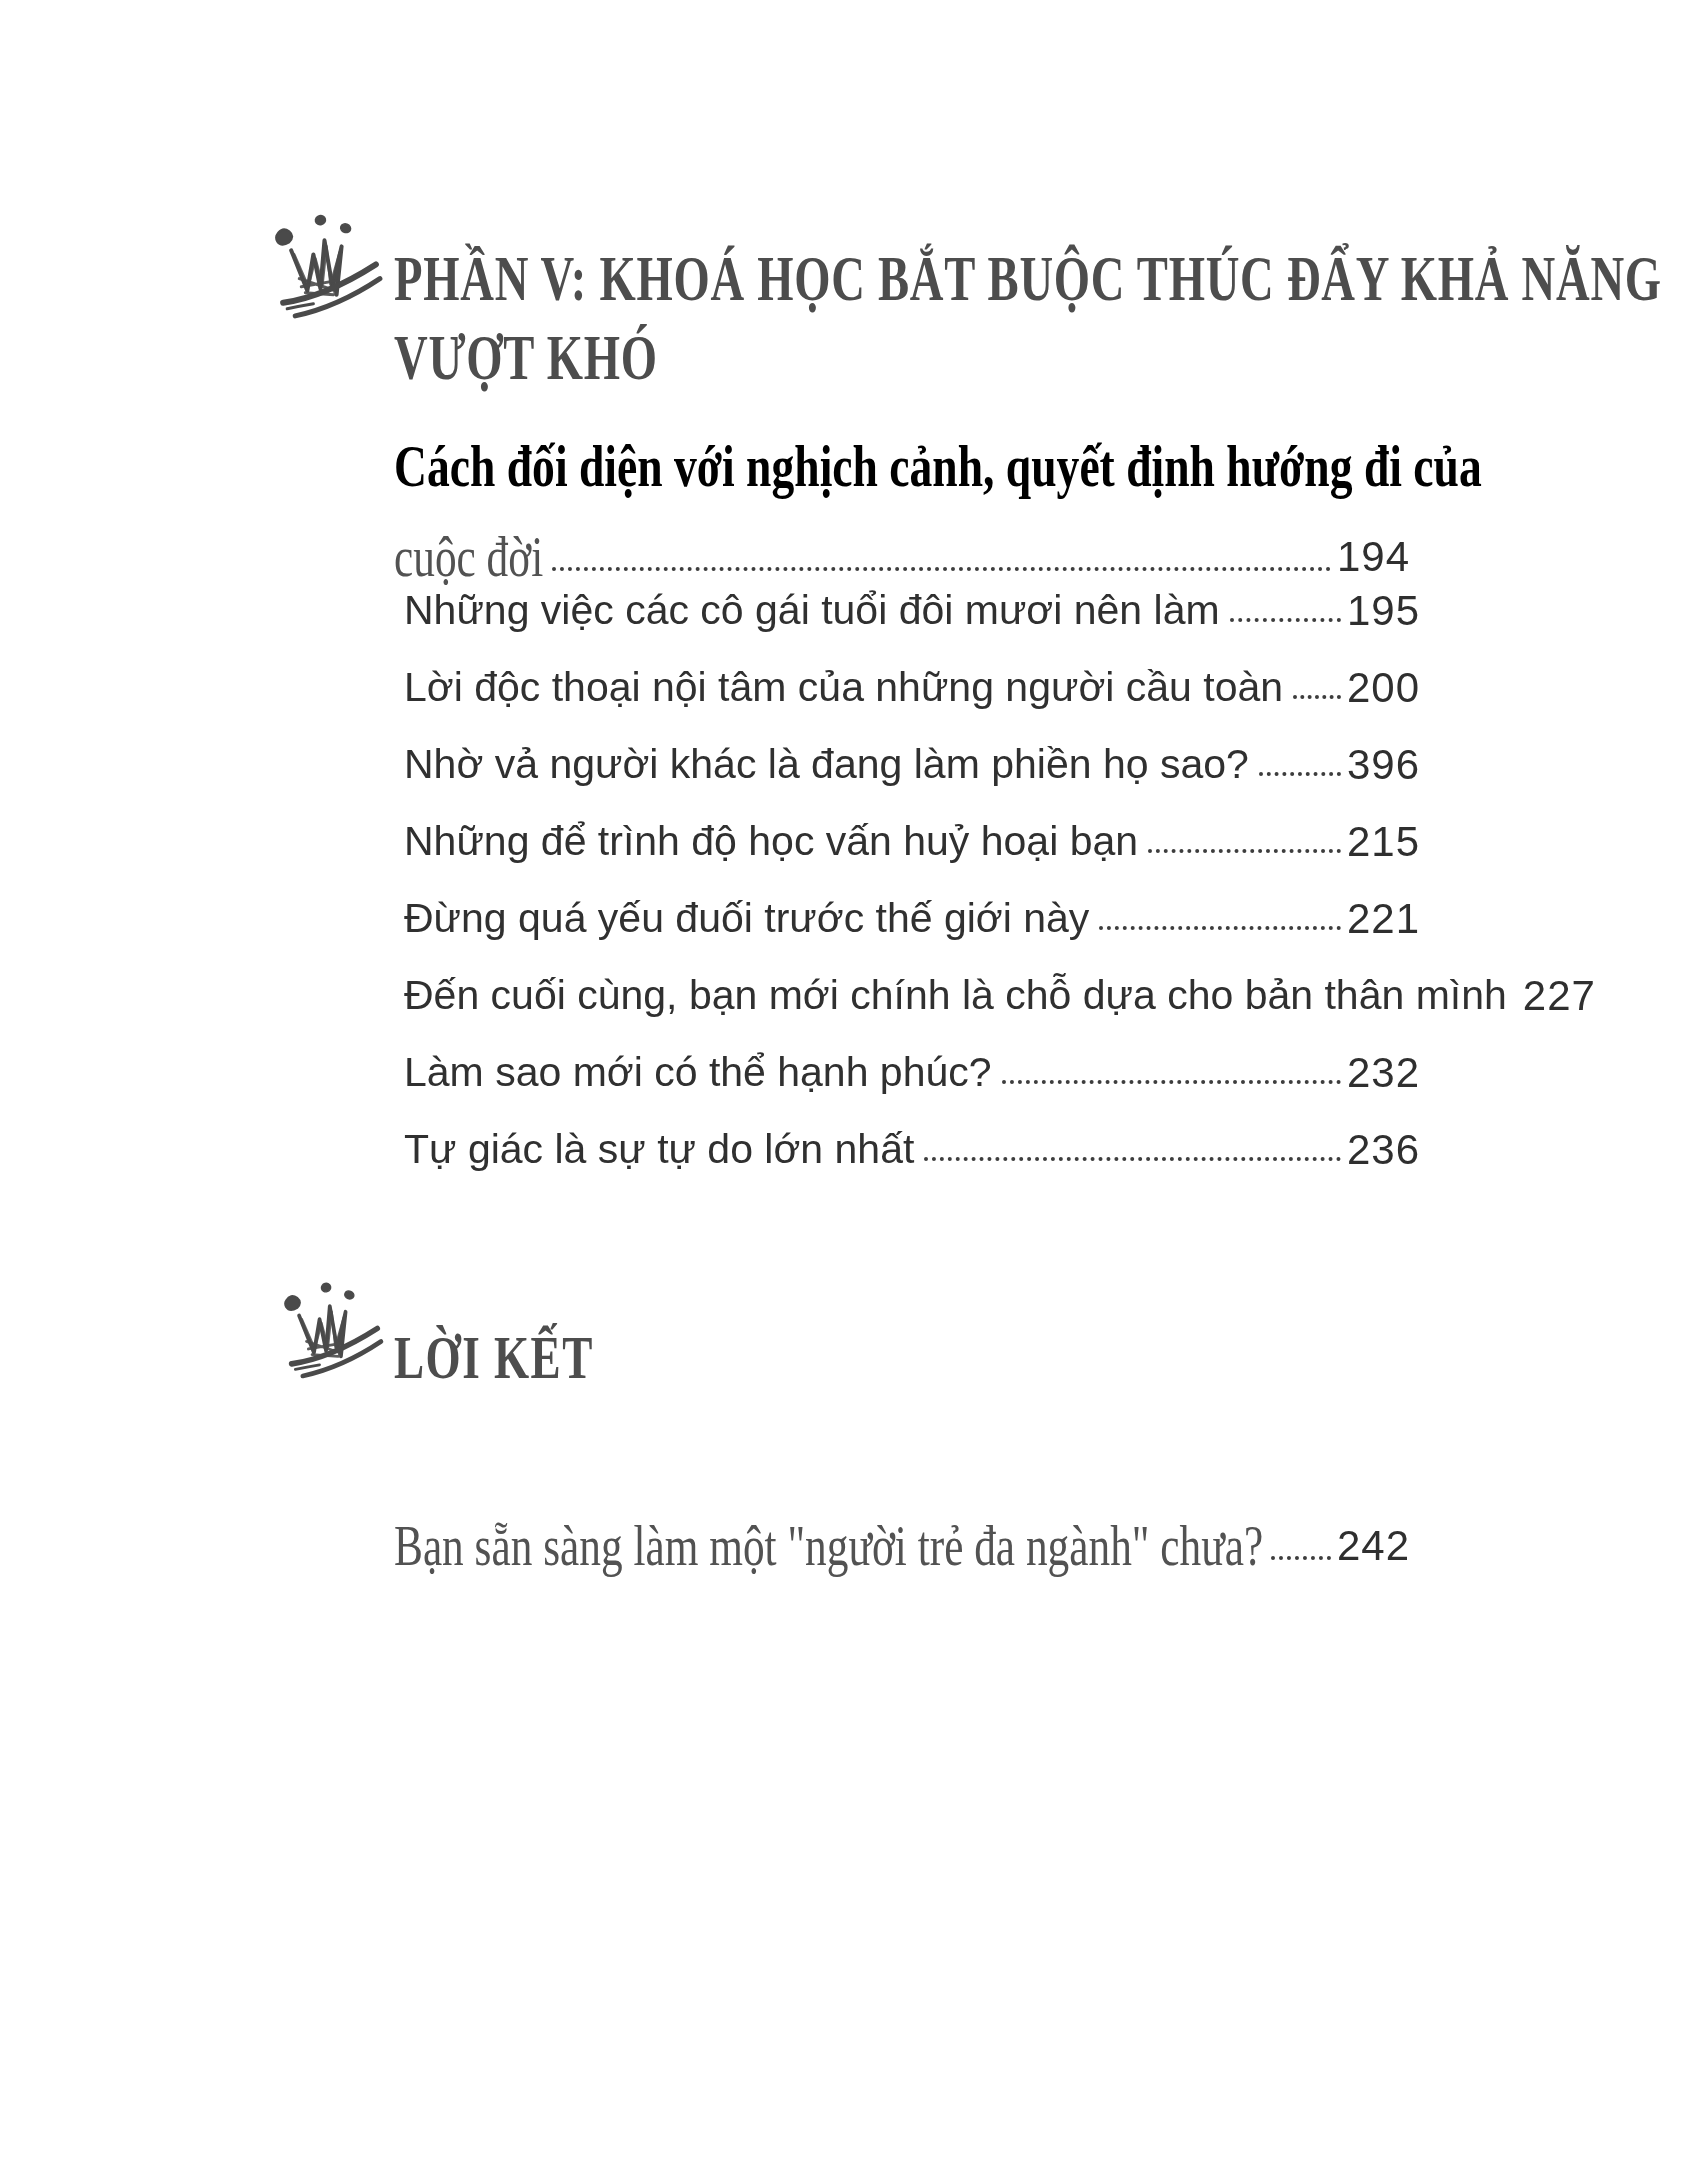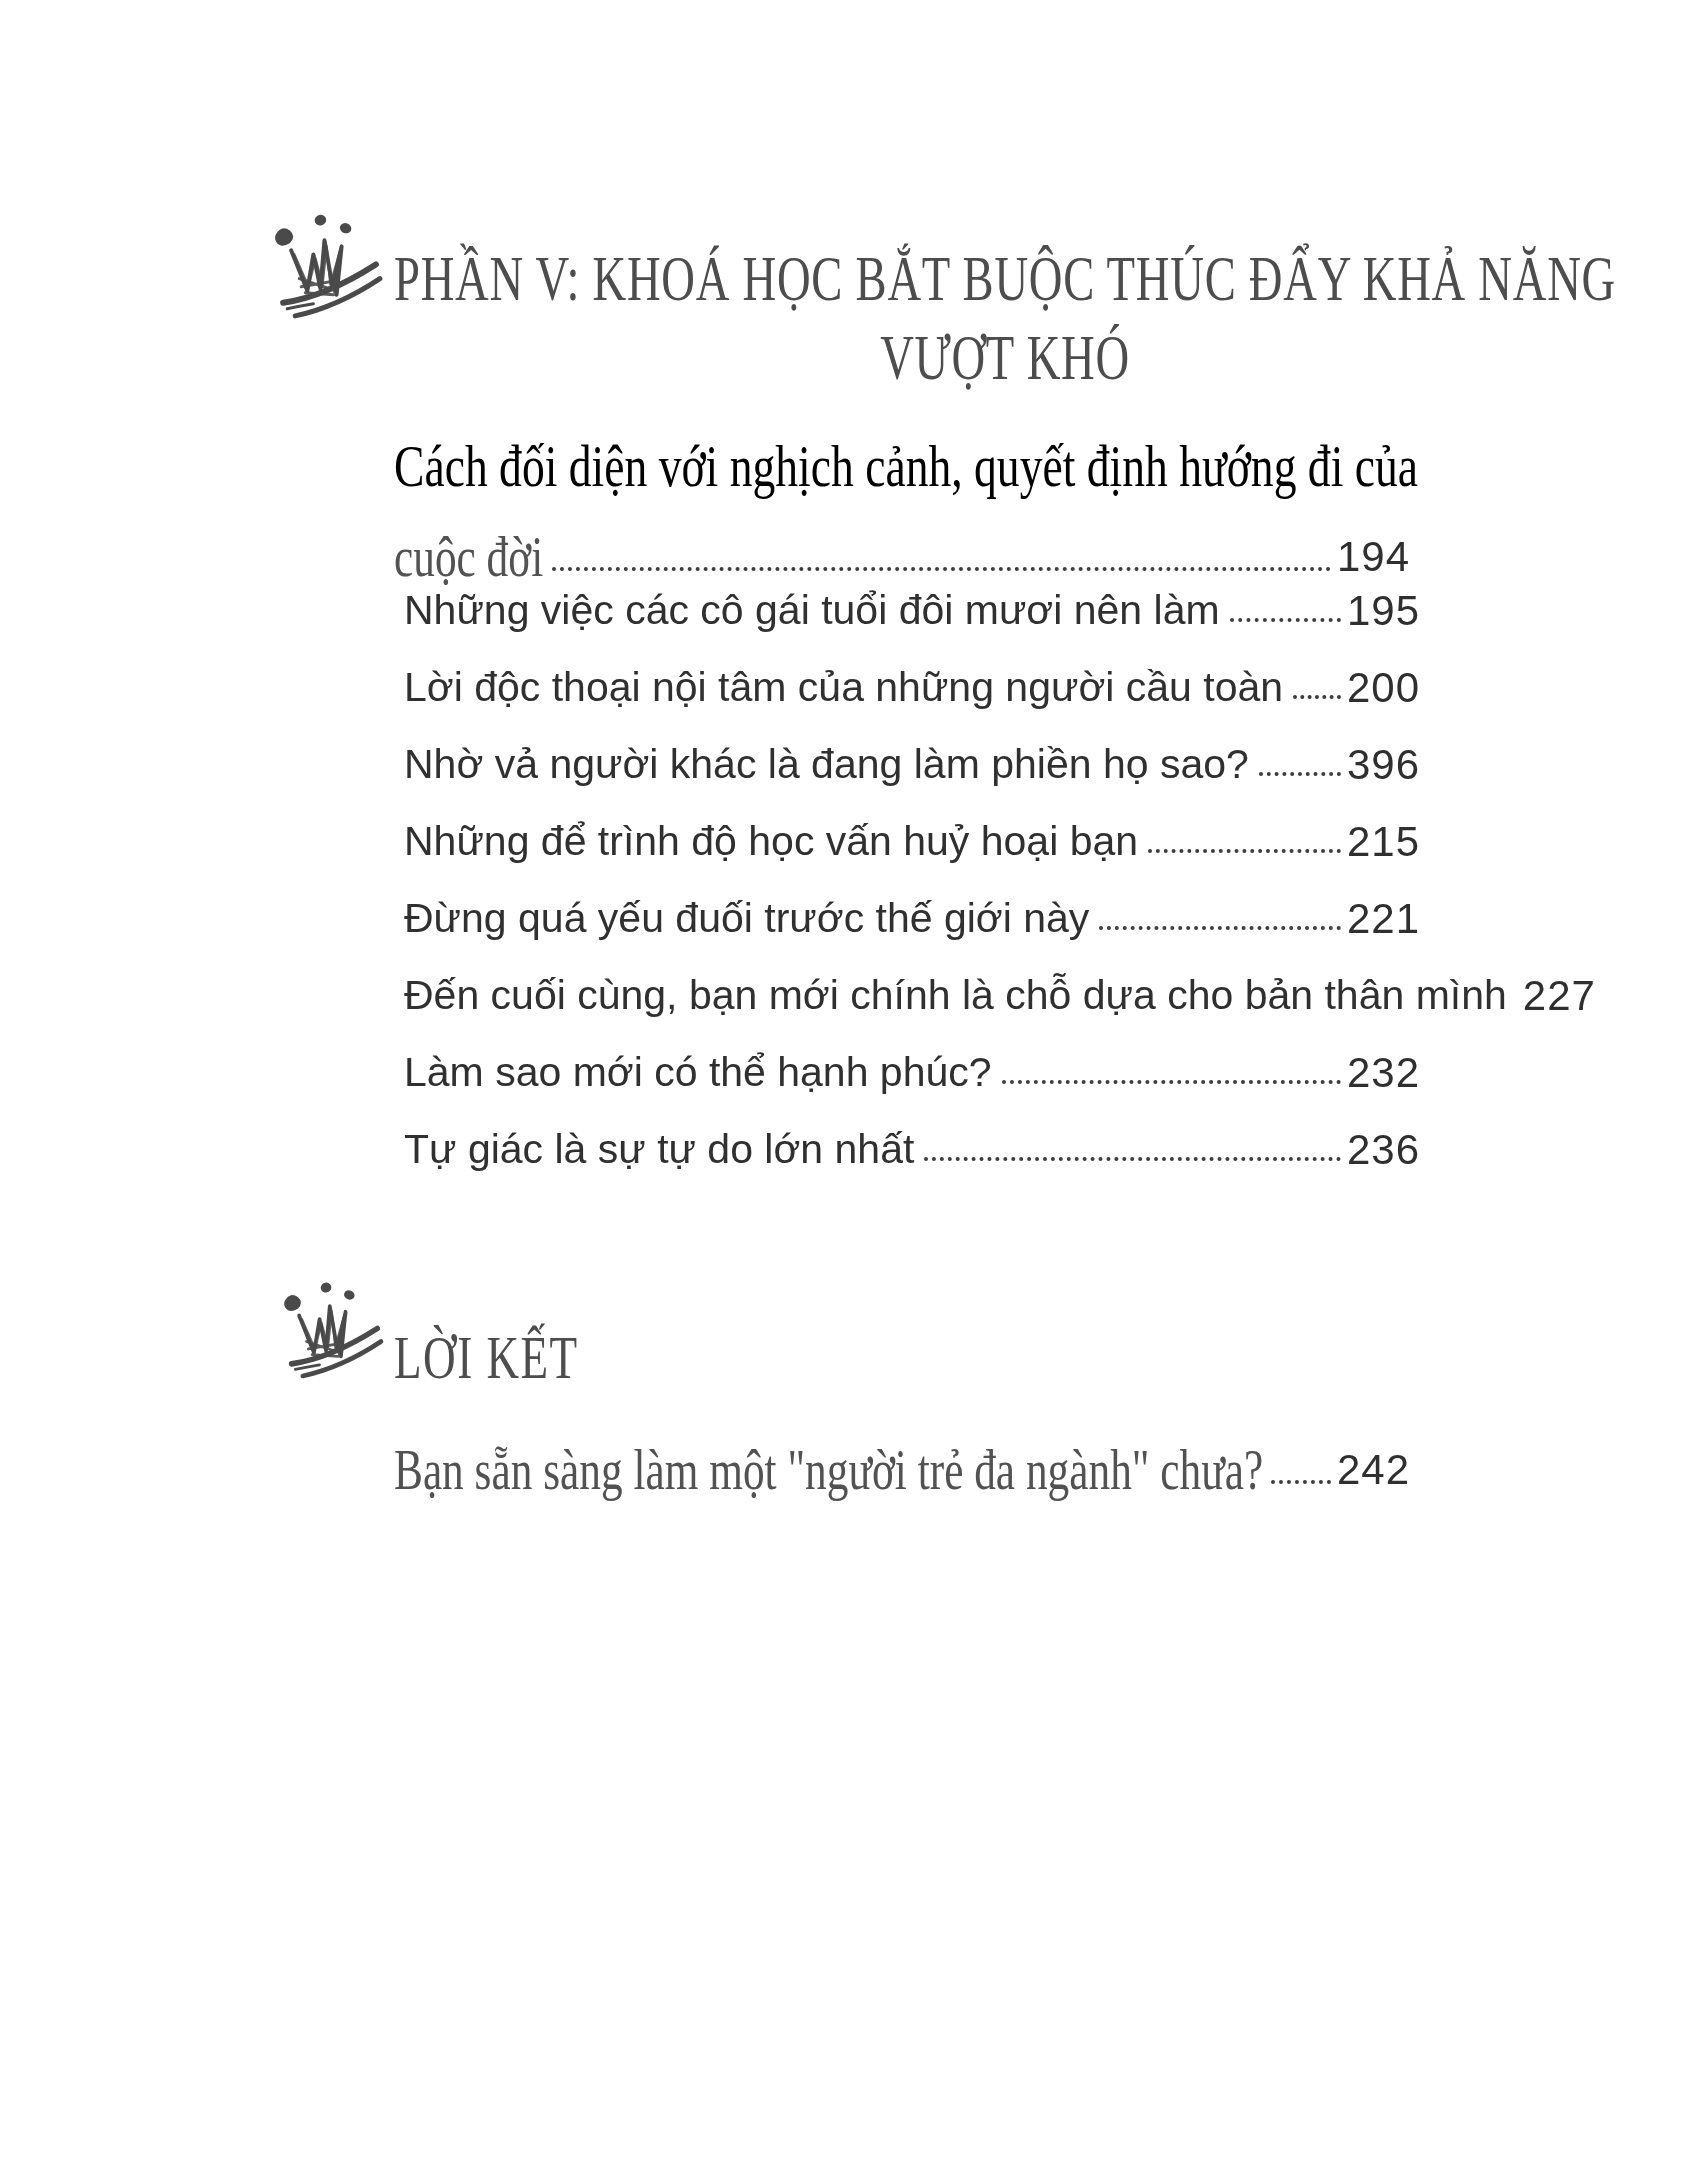--- a/index.html
+++ b/index.html
@@ -16,45 +16,44 @@
   }
 
   
   .crown { position: absolute; }
   .crown-1 { left: 263px; top: 202px; width: 131px; height: 125px; }
   .crown-2 { left: 273px; top: 1271px; width: 121px; height: 115px; }
 
   
   .display {
     font-family: "Liberation Serif", serif;
-    font-weight: 400;
+    font-weight: 700;
     color: #4d4d4d;
     white-space: nowrap;
-    text-align: center;
   }
   .squeezed { display: inline-block; transform-origin: left center; }
 
   .part-title {
     position: absolute; left: 394px; top: 240px;
     font-size: 63px; line-height: 79px;
     letter-spacing: 1px;
   }
   .part-subtitle-line1 {
     position: absolute; left: 394px; top: 430px;
     font-size: 60px; line-height: 73px;
     color: #000000;
   }
 
   
   .leader-row {
     position: absolute; left: 394px; width: 1016px;
     display: flex; align-items: center; margin-top: 35px;
   }
   .subtitle-row { top: 485px; height: 73px; }
-  .ending-row   { top: 1396px; height: 77px; align-items: center; }
+  .ending-row   { top: 1472px; height: 77px; align-items: center; }
 
   .dot-leader {
     flex: 1 1 auto;
     height: 0;
     border-bottom: 4px dotted #3d3d3d;
     align-self: flex-end;
     margin-left: 10px; margin-right: 6px;
   }
   .subtitle-row .dot-leader { margin-bottom: 22px; }
   .ending-row   .dot-leader { margin-bottom: 24px; }

